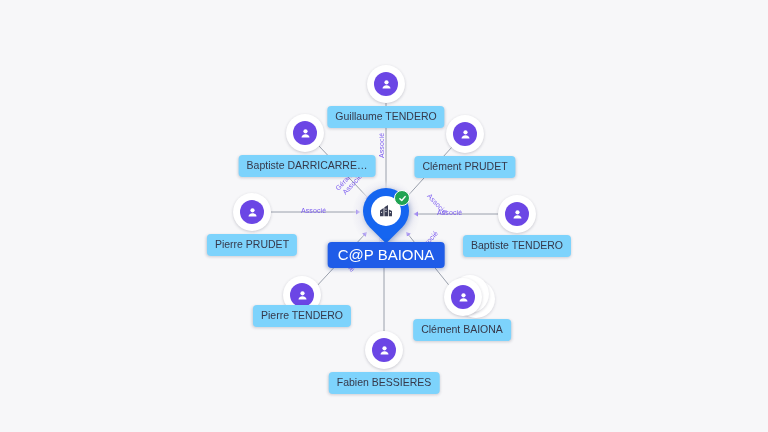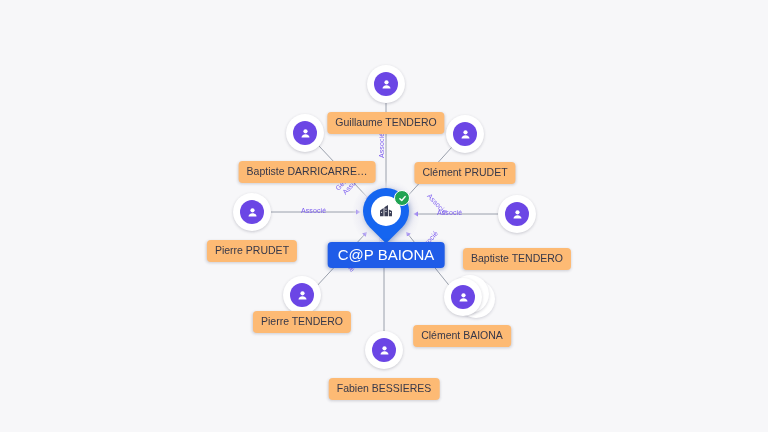--- a/index.html
+++ b/index.html
@@ -81,28 +81,27 @@
     background: #6b46e5;
     display: flex;
     align-items: center;
     justify-content: center;
   }
   .avatar-disc svg { display: block; }
   .person-label {
     position: absolute;
     transform: translateX(-50%);
     white-space: nowrap;
-    background: #fdba74;
+    background: #7dd3fc;
     color: #36384a;
     font-size: 10.5px;
     line-height: 1;
     padding: 5px 8px 6px 8px;
     border-radius: 4px;
     box-shadow: 0 1px 3px rgba(40,40,70,0.20);
-    margin-top: 6px;
   }
 
   
   #company-node {
     position: absolute;
     width: 0;
     height: 0;
   }
   .pin-halo {
     position: absolute;
@@ -282,21 +281,21 @@
   <div class="person-node" style="left:517px; top:214px;">
     <div class="avatar-stack">
       <div class="avatar-ring"></div>
       <div class="avatar-disc">
         <svg width="13" height="13" viewBox="0 0 24 24" fill="#ffffff">
           <circle cx="12" cy="8" r="3.9"></circle>
           <path d="M4.6 19.4c0-3.9 3.3-6.2 7.4-6.2s7.4 2.3 7.4 6.2z"></path>
         </svg>
       </div>
     </div>
-    <div class="person-label" style="left:0px; top:28px;">Baptiste TENDERO</div>
+    <div class="person-label" style="left:0px; top:21px;">Baptiste TENDERO</div>
   </div>
 
   <div class="person-node" style="left:302px; top:295px;">
     <div class="avatar-stack">
       <div class="avatar-ring"></div>
       <div class="avatar-disc">
         <svg width="13" height="13" viewBox="0 0 24 24" fill="#ffffff">
           <circle cx="12" cy="8" r="3.9"></circle>
           <path d="M4.6 19.4c0-3.9 3.3-6.2 7.4-6.2s7.4 2.3 7.4 6.2z"></path>
         </svg>

